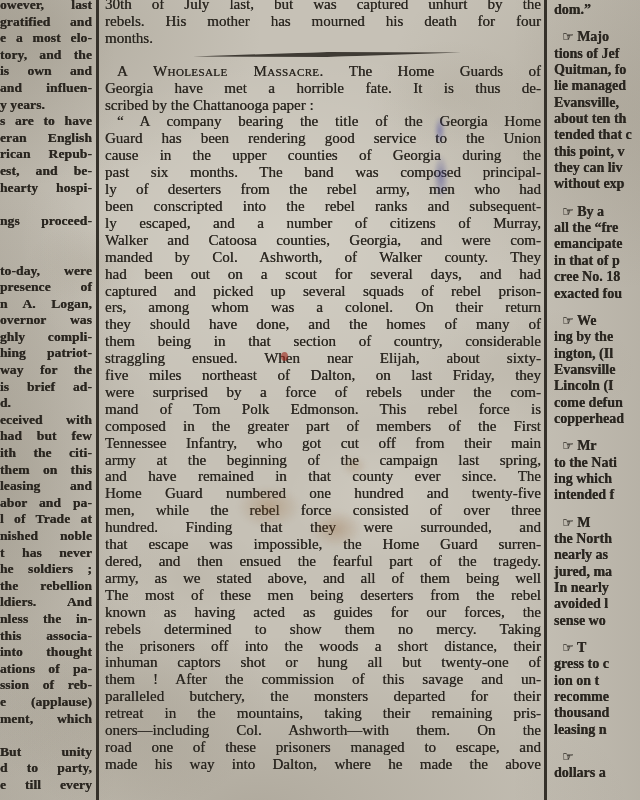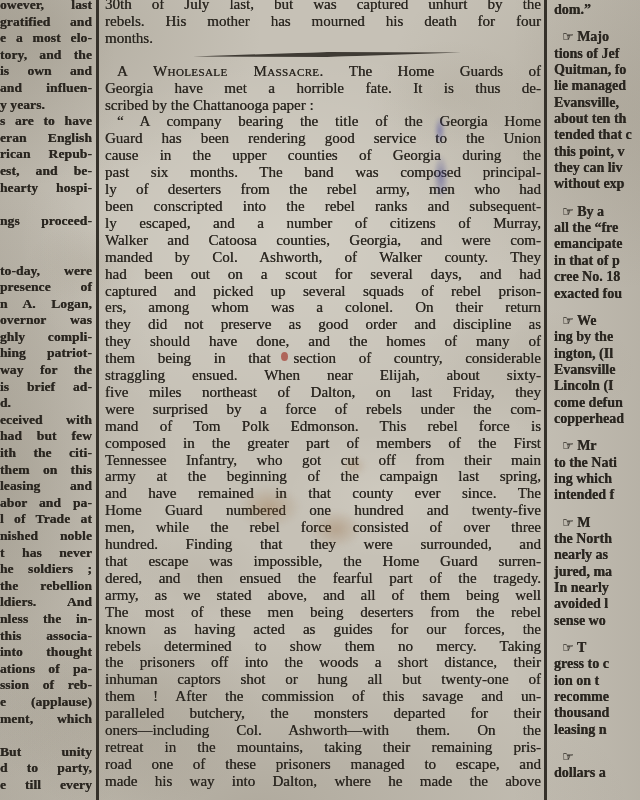--- a/index.html
+++ b/index.html
@@ -163,21 +163,20 @@
         <div class="line">cause in the upper counties of Georgia during the</div>
         <div class="line">past six months.  The band was composed principal-</div>
         <div class="line">ly of deserters from the rebel army, men who had</div>
         <div class="line">been conscripted into the rebel ranks and subsequent-</div>
         <div class="line">ly escaped, and a number of citizens of Murray,</div>
         <div class="line">Walker and Catoosa counties, Georgia, and were com-</div>
         <div class="line">manded by Col. Ashworth, of Walker county.  They</div>
         <div class="line">had been out on a scout for several days, and had</div>
         <div class="line">captured and picked up several squads of rebel prison-</div>
         <div class="line">ers, among whom was a colonel.  On their return</div>
-        <div class="line">they did not preserve as good order and discipline as</div>
         <div class="line">they should have done, and the homes of many of</div>
         <div class="line">them being in that section of country, considerable</div>
         <div class="line">straggling ensued.  When near Elijah, about sixty-</div>
         <div class="line">five miles northeast of Dalton, on last Friday, they</div>
         <div class="line">were surprised by a force of rebels under the com-</div>
         <div class="line">mand of Tom Polk Edmonson.  This rebel force is</div>
         <div class="line">composed in the greater part of members of the First</div>
         <div class="line">Tennessee Infantry, who got cut off from their main</div>
         <div class="line">army at the beginning of the campaign last spring,</div>
         <div class="line">and have remained in that county ever since.  The</div>
@@ -187,22 +186,22 @@
         <div class="line">that escape was impossible, the Home Guard surren-</div>
         <div class="line">dered, and then ensued the fearful part of the tragedy.</div>
         <div class="line">army, as we stated above, and all of them being well</div>
         <div class="line">The most of these men being deserters from the rebel</div>
         <div class="line">known as having acted as guides for our forces, the</div>
         <div class="line">rebels determined to show them no mercy.  Taking</div>
         <div class="line">the prisoners off into the woods a short distance, their</div>
         <div class="line">inhuman captors shot or hung all but twenty-one of</div>
         <div class="line">them !  After the commission of this savage and un-</div>
         <div class="line">paralleled butchery, the monsters departed for their</div>
+        <div class="line">retreat in the mountains, taking their remaining pris-</div>
         <div class="line">oners—including Col. Ashworth—with them.  On the</div>
-        <div class="line">retreat in the mountains, taking their remaining pris-</div>
         <div class="line">road one of these prisoners managed to escape, and</div>
         <div class="line">made his way into Dalton, where he made the above</div>
       </div>
   </div>
 
   <div class="rule rule-right"></div>
 
   <div class="col col-right" id="col-right">
       <div class="line end">dom.”</div>
       <div class="gap"></div>

